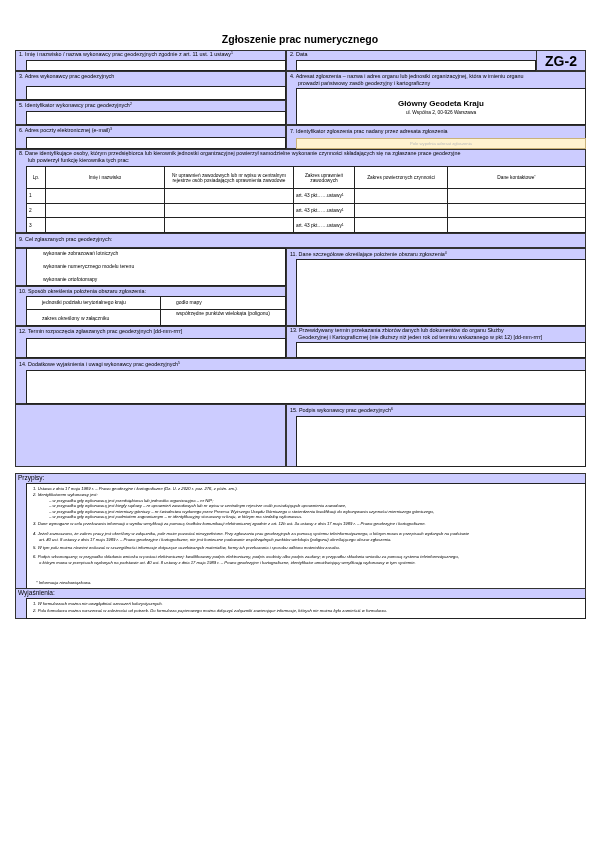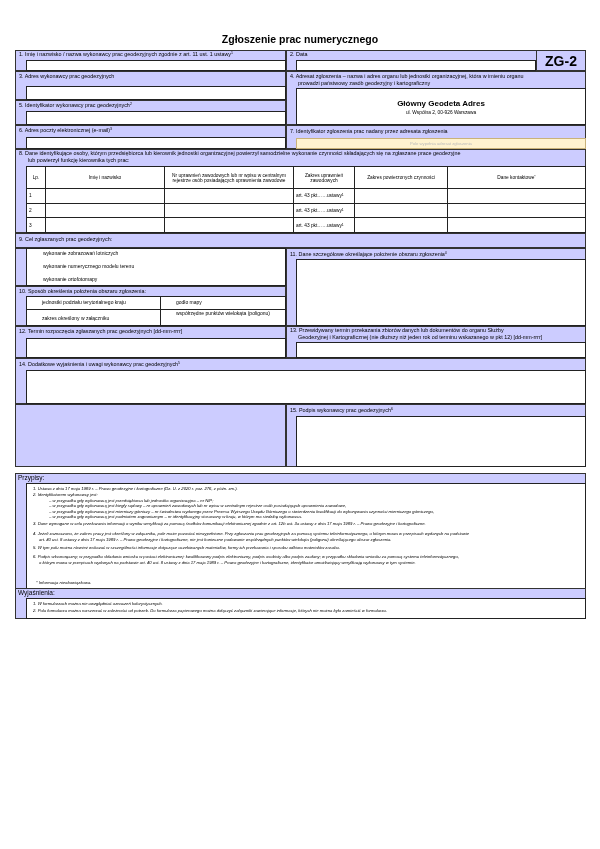--- a/index.html
+++ b/index.html
@@ -39,21 +39,21 @@
 <div class="abs lab frame zg" style="left:536px;top:50px;width:50px;height:21px;">ZG-2</div>
 
 <div class="abs lab frame" style="left:15px;top:71px;width:271px;height:29px;"></div>
 <div class="abs lbl" style="left:17px;top:73px;">3. Adres wykonawcy prac geodezyjnych</div>
 <div class="abs box" style="left:26px;top:86px;width:260px;height:14px;"></div>
 
 <div class="abs lab frame" style="left:286px;top:71px;width:300px;height:54px;"></div>
 <div class="abs lbl" style="left:288px;top:73px;">4. Adresat zgłoszenia – nazwa i adres organu lub jednostki organizacyjnej, która  w imieniu organu</div>
 <div class="abs lbl" style="left:296px;top:80px;">prowadzi państwowy zasób geodezyjny i kartograficzny</div>
 <div class="abs box" style="left:296px;top:88px;width:290px;height:37px;"></div>
-<div class="abs gg-title" style="left:296px;width:290px;top:99px;">Główny Geodeta Adres</div>
+<div class="abs gg-title" style="left:296px;width:290px;top:99px;">Główny Geodeta Kraju</div>
 <div class="abs gg-addr" style="left:296px;width:290px;top:110px;">ul. Wspólna 2, 00-926 Warszawa</div>
 
 <div class="abs lab frame" style="left:15px;top:100px;width:271px;height:25px;"></div>
 <div class="abs lbl" style="left:17px;top:102px;"><span>5. Identyfikator wykonawcy prac geodezyjnych</span><sup>2</sup></div>
 <div class="abs box" style="left:26px;top:111px;width:260px;height:14px;"></div>
 
 <div class="abs lab frame" style="left:15px;top:125px;width:271px;height:24px;"></div>
 <div class="abs lbl" style="left:17px;top:127px;"><span>6. Adres poczty elektronicznej (e-mail)</span><sup>3</sup></div>
 <div class="abs box" style="left:26px;top:137px;width:260px;height:12px;"></div>
 

